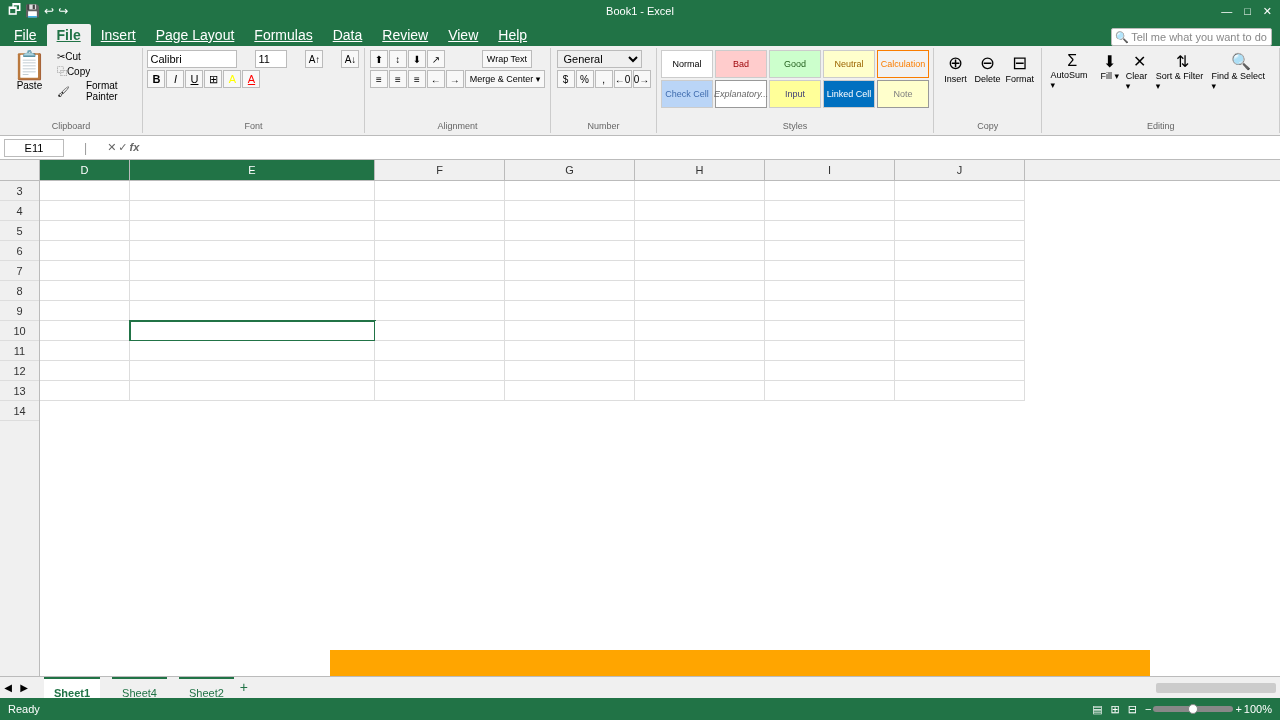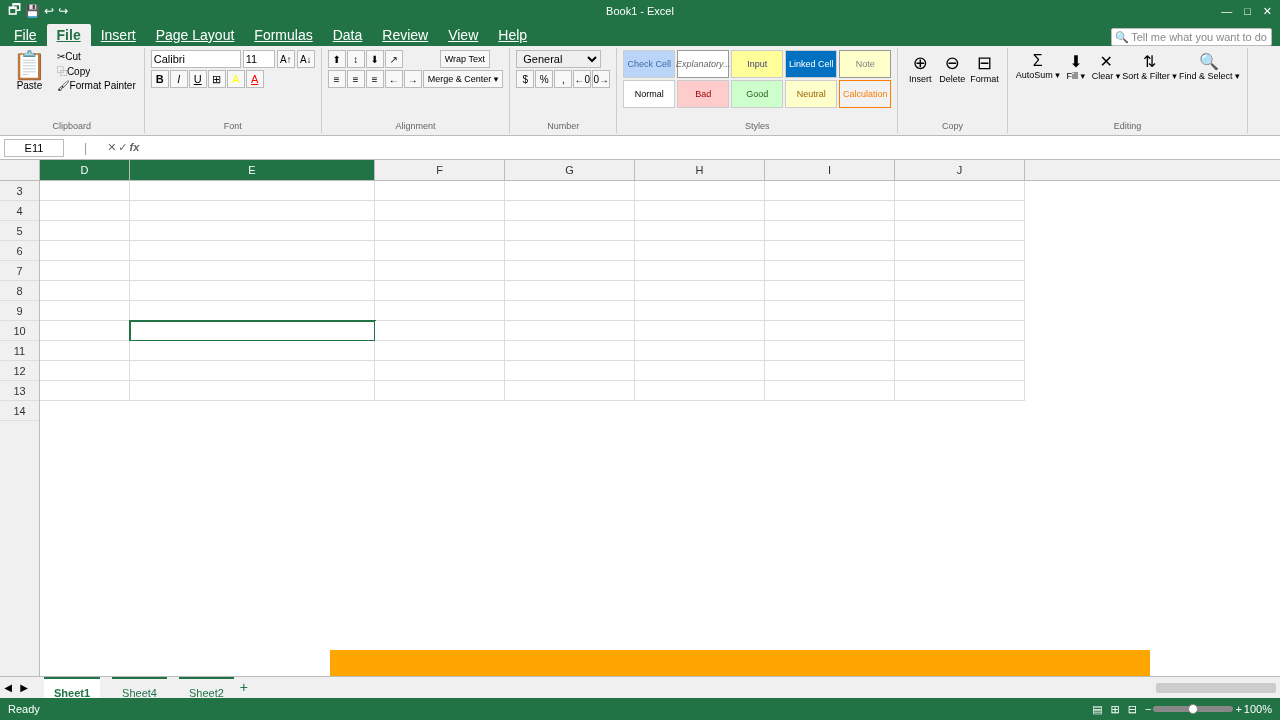--- a/index.html
+++ b/index.html
@@ -101,21 +101,21 @@
 
     
     .font-controls {
       display: flex;
       flex-direction: column;
       gap: 2px;
     }
     .font-row {
       display: flex;
       align-items: center;
-      gap: 2px;
+      gap: 18px;
     }
     .font-name-box {
       width: 90px;
       height: 18px;
       font-size: 11px;
       border: 1px solid #bbb;
       padding: 0 2px;
     }
     .font-size-box {
       width: 32px;
@@ -601,32 +601,32 @@
           </div>
         </div>
       </div>
       <span class="ribbon-group-label">Number</span>
     </div>
 
     <div class="ribbon-group" style="min-width:200px;">
       <div class="ribbon-group-content">
         <div class="styles-group">
           <div class="style-row">
+            <div class="style-cell style-normal">Normal</div>
+            <div class="style-cell style-bad">Bad</div>
+            <div class="style-cell style-good">Good</div>
+            <div class="style-cell style-neutral">Neutral</div>
+            <div class="style-cell style-calc">Calculation</div>
+          </div>
+          <div class="style-row">
             <div class="style-cell style-check">Check Cell</div>
             <div class="style-cell style-expl">Explanatory...</div>
             <div class="style-cell style-input">Input</div>
             <div class="style-cell style-linked">Linked Cell</div>
             <div class="style-cell style-note">Note</div>
-          </div>
-          <div class="style-row">
-            <div class="style-cell style-normal">Normal</div>
-            <div class="style-cell style-bad">Bad</div>
-            <div class="style-cell style-good">Good</div>
-            <div class="style-cell style-neutral">Neutral</div>
-            <div class="style-cell style-calc">Calculation</div>
           </div>
         </div>
       </div>
       <span class="ribbon-group-label">Styles</span>
     </div>
 
     <div class="ribbon-group">
       <div class="ribbon-group-content cells-group">
         <div class="cell-btn">
           <span class="cell-icon">⊕</span>

